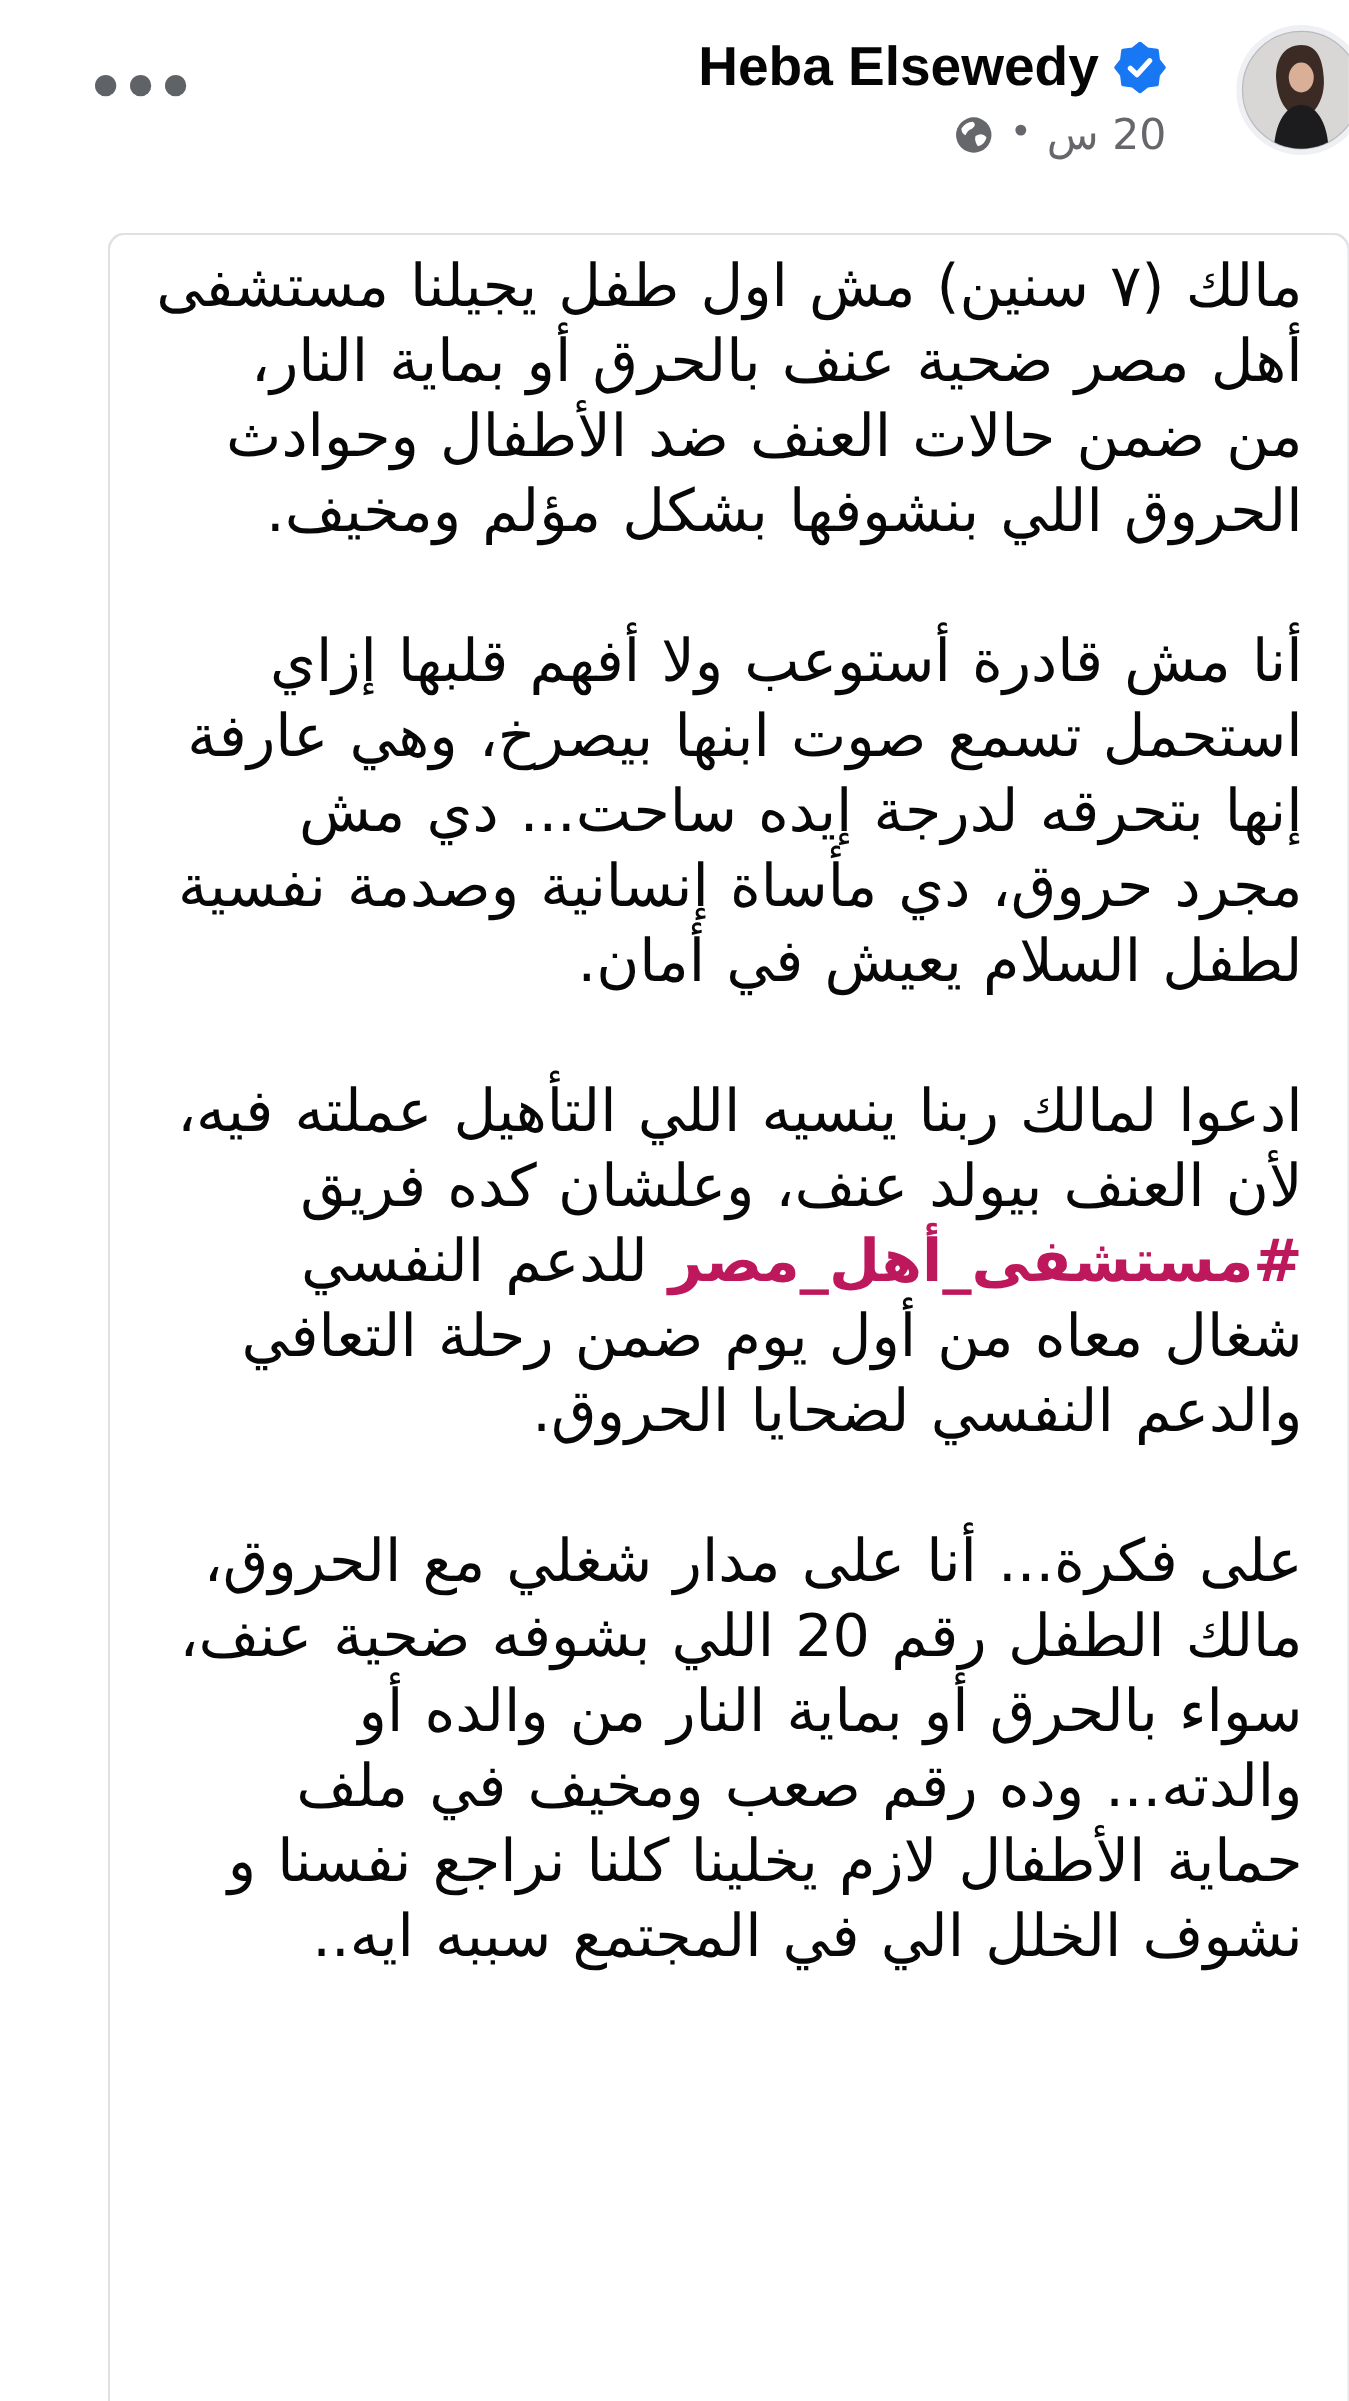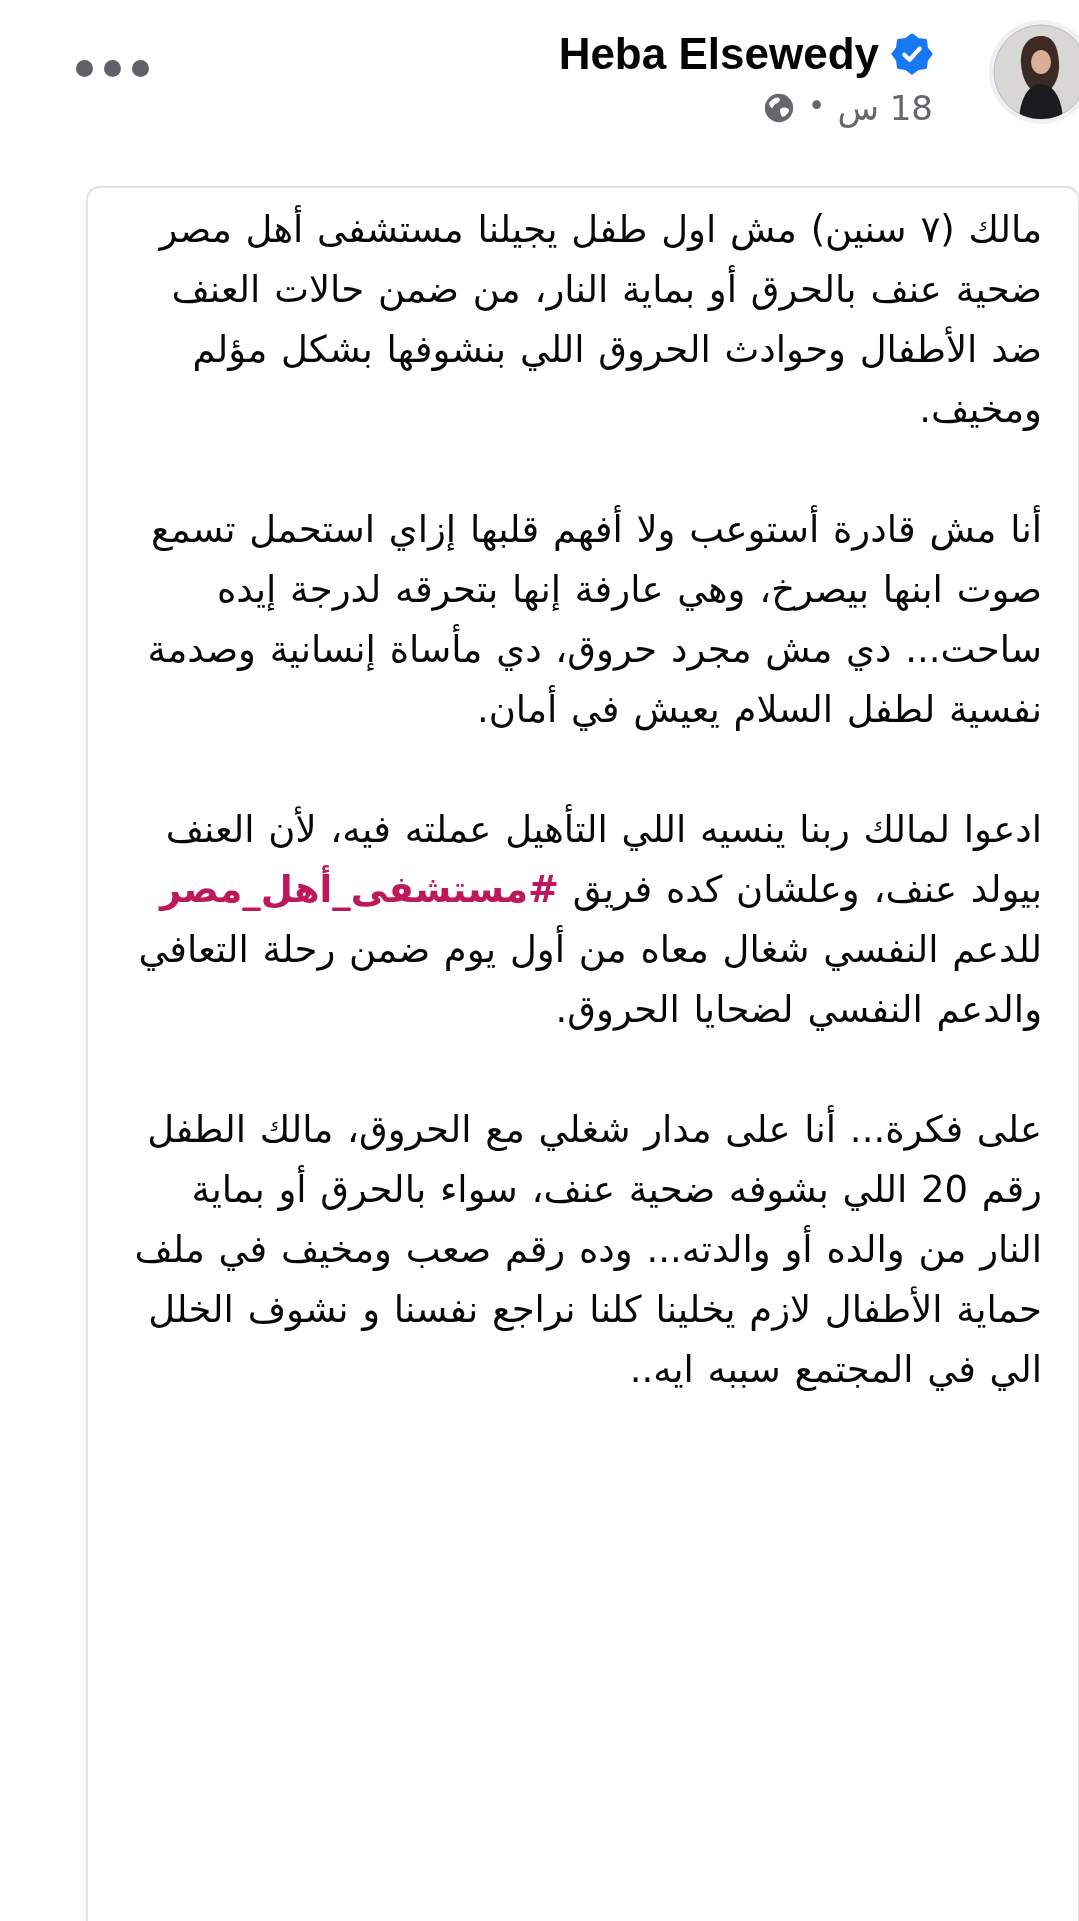--- a/index.html
+++ b/index.html
@@ -63,21 +63,21 @@
     height: 1800px; 
     border: 2px solid #dfe1e5;
     border-bottom: none;
     border-radius: 14px 14px 0 0;
     background: #ffffff;
     padding: 12px 36px 0 36px;
     direction: rtl;
     text-align: right;
   }
   .post-card p {
-    font-size: 37px;
+    font-size: 47px;
     line-height: 60px;
     color: #080809;
     margin-bottom: 60px;
     word-spacing: 2px;
   }
   .hashtag {
     color: #be185d;
     font-weight: bold;
     text-decoration: none;
     cursor: pointer;
@@ -100,21 +100,21 @@
       <div class="author-row">
         <span class="author-name">Heba Elsewedy</span>
         <span class="badge">
           <svg viewBox="0 0 24 24" width="42" height="42">
             <path d="M23 12 L20.32 15.44 L19.78 19.78 L15.44 20.32 L12 23 L8.56 20.32 L4.22 19.78 L3.68 15.44 L1 12 L3.68 8.56 L4.22 4.22 L8.56 3.68 L12 1 L15.44 3.68 L19.78 4.22 L20.32 8.56 Z" fill="#1877F2" stroke="#1877F2" stroke-width="1.6" stroke-linejoin="round"></path>
             <path d="M7.6 12.4 L10.6 15.3 L16.4 8.9" fill="none" stroke="#ffffff" stroke-width="2.4" stroke-linecap="round" stroke-linejoin="round"></path>
           </svg>
         </span>
       </div>
       <div class="meta-row">
-        <span>18 س</span>
+        <span>20 س</span>
         <span class="sep">•</span>
         <span class="globe">
           <svg viewBox="0 0 24 24" width="34" height="34">
             <circle cx="12" cy="12" r="10" fill="#65676B"></circle>
             <path d="M5 8.5 Q7.5 4.5 11.5 4.5 Q14 6.2 11 8.4 Q8.2 9.4 7.4 12.2 Q5.2 11.4 5 8.5 Z" fill="#ffffff"></path>
             <path d="M13 12.5 Q16.8 10.4 19.2 13.2 Q18.4 17.2 14.4 18.4 Q12.2 15.4 13 12.5 Z" fill="#ffffff"></path>
           </svg>
         </span>
       </div>
     </div>

